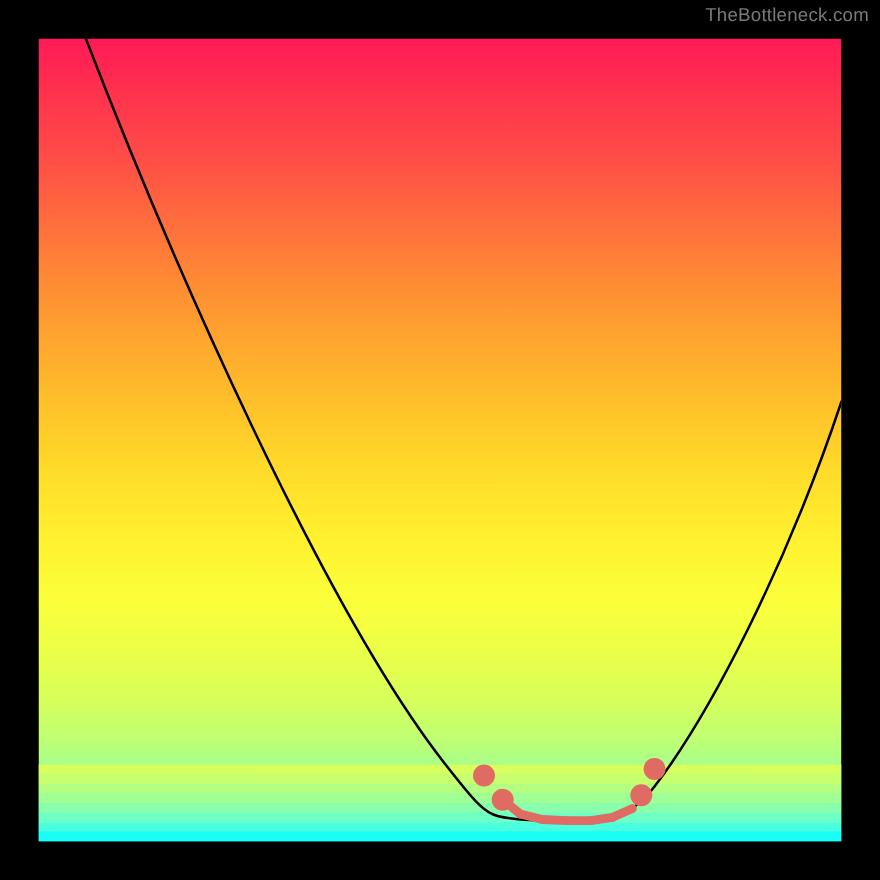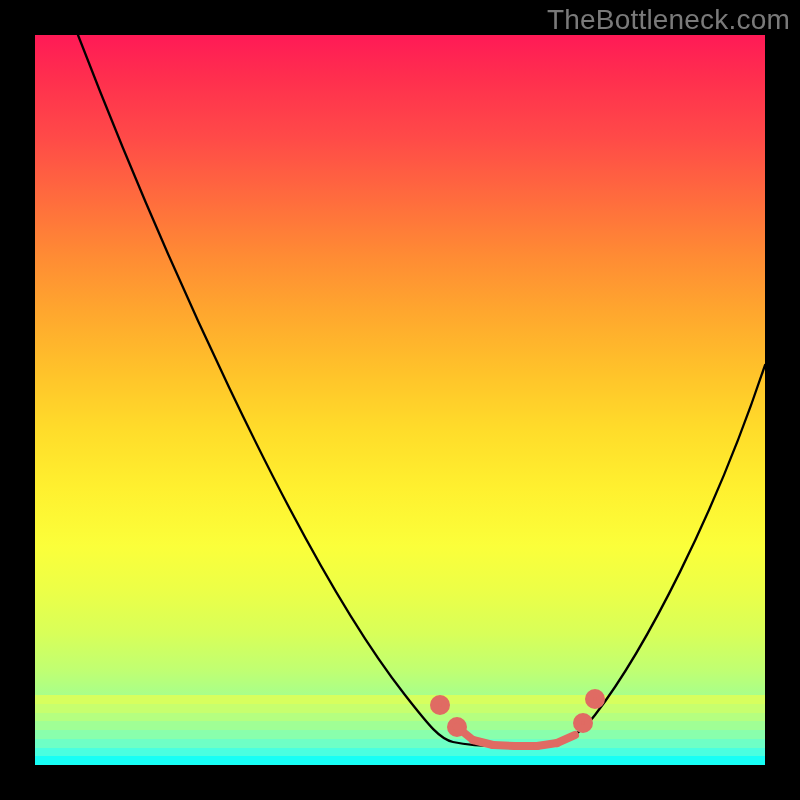--- a/index.html
+++ b/index.html
@@ -62,21 +62,21 @@
     flex: 1;
   }
   svg.curve {
     position: absolute;
     inset: 0;
   }
   .watermark {
     position: absolute;
     top: 4px;
     right: 10px;
-    font-size: 28px;
+    font-size: 17px;
     font-weight: 400;
     color: #7a7a7a;
     letter-spacing: 0.2px;
     user-select: none;
   }
 </style>
 </head>
 <body>
 
 <div class="frame">

